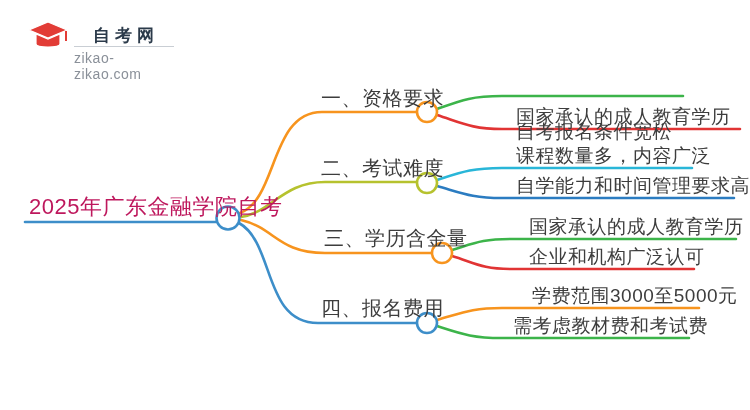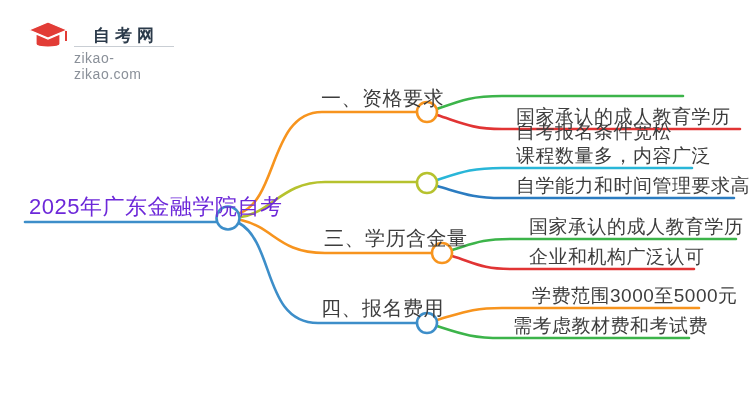--- a/index.html
+++ b/index.html
@@ -7,21 +7,21 @@
     width:750px;height:410px;position:relative;overflow:hidden;
     background:#ffffff;
     font-family:"Liberation Sans","DejaVu Sans",sans-serif;
   }
   .stage{position:absolute;inset:0;width:741px;height:410px;}
   svg.wires{position:absolute;left:0;top:0;width:750px;height:410px;}
   .label{
     position:absolute;white-space:nowrap;color:#3d3d3d;
     line-height:1.15;letter-spacing:0.5px;
   }
-  .root-label{font-size:22px;color:#6d28d9;}
+  .root-label{font-size:22px;color:#be185d;}
   .branch-label{font-size:20px;}
   .leaf-label{font-size:19px;}
   
   .logo{position:absolute;left:26px;top:12px;width:150px;height:50px;}
   .logo-icon{position:absolute;left:0;top:0;width:44px;height:46px;}
   .logo-name{
     position:absolute;left:54px;top:12px;width:92px;text-align:center;
     font-size:17px;font-weight:bold;color:#2b3a4a;letter-spacing:5px;
   }
   .logo-divider{position:absolute;left:48px;top:34px;width:100px;height:1px;background:#c9ced4;}
@@ -73,20 +73,21 @@
       <line x1="40" y1="19" x2="40" y2="29" stroke="#e23c36" stroke-width="2"></line>
     </svg>
     <div class="logo-name">自考网</div>
     <div class="logo-divider"></div>
     <div class="logo-url">zikao-zikao.com</div>
   </div>
 
   <div class="label root-label" style="left:29px;top:194px;">2025年广东金融学院自考</div>
 
   <div class="label branch-label" style="left:321px;top:87px;">一、资格要求</div>
+  <div class="label branch-label" style="left:321px;top:157px;">二、考试难度</div>
   <div class="label branch-label" style="left:318px;top:227px;margin-left:6px;">三、学历含金量</div>
   <div class="label branch-label" style="left:321px;top:297px;">四、报名费用</div>
 
   <div class="label leaf-label" style="left:516px;top:73px;margin-top:48px;">自考报名条件宽松</div>
   <div class="label leaf-label" style="left:516px;top:106px;">国家承认的成人教育学历</div>
   <div class="label leaf-label" style="left:516px;top:145px;">课程数量多，内容广泛</div>
   <div class="label leaf-label" style="left:516px;top:175px;">自学能力和时间管理要求高</div>
   <div class="label leaf-label" style="left:529px;top:216px;">国家承认的成人教育学历</div>
   <div class="label leaf-label" style="left:529px;top:246px;">企业和机构广泛认可</div>
   <div class="label leaf-label" style="left:513px;top:285px;margin-left:19px;">学费范围3000至5000元</div>

